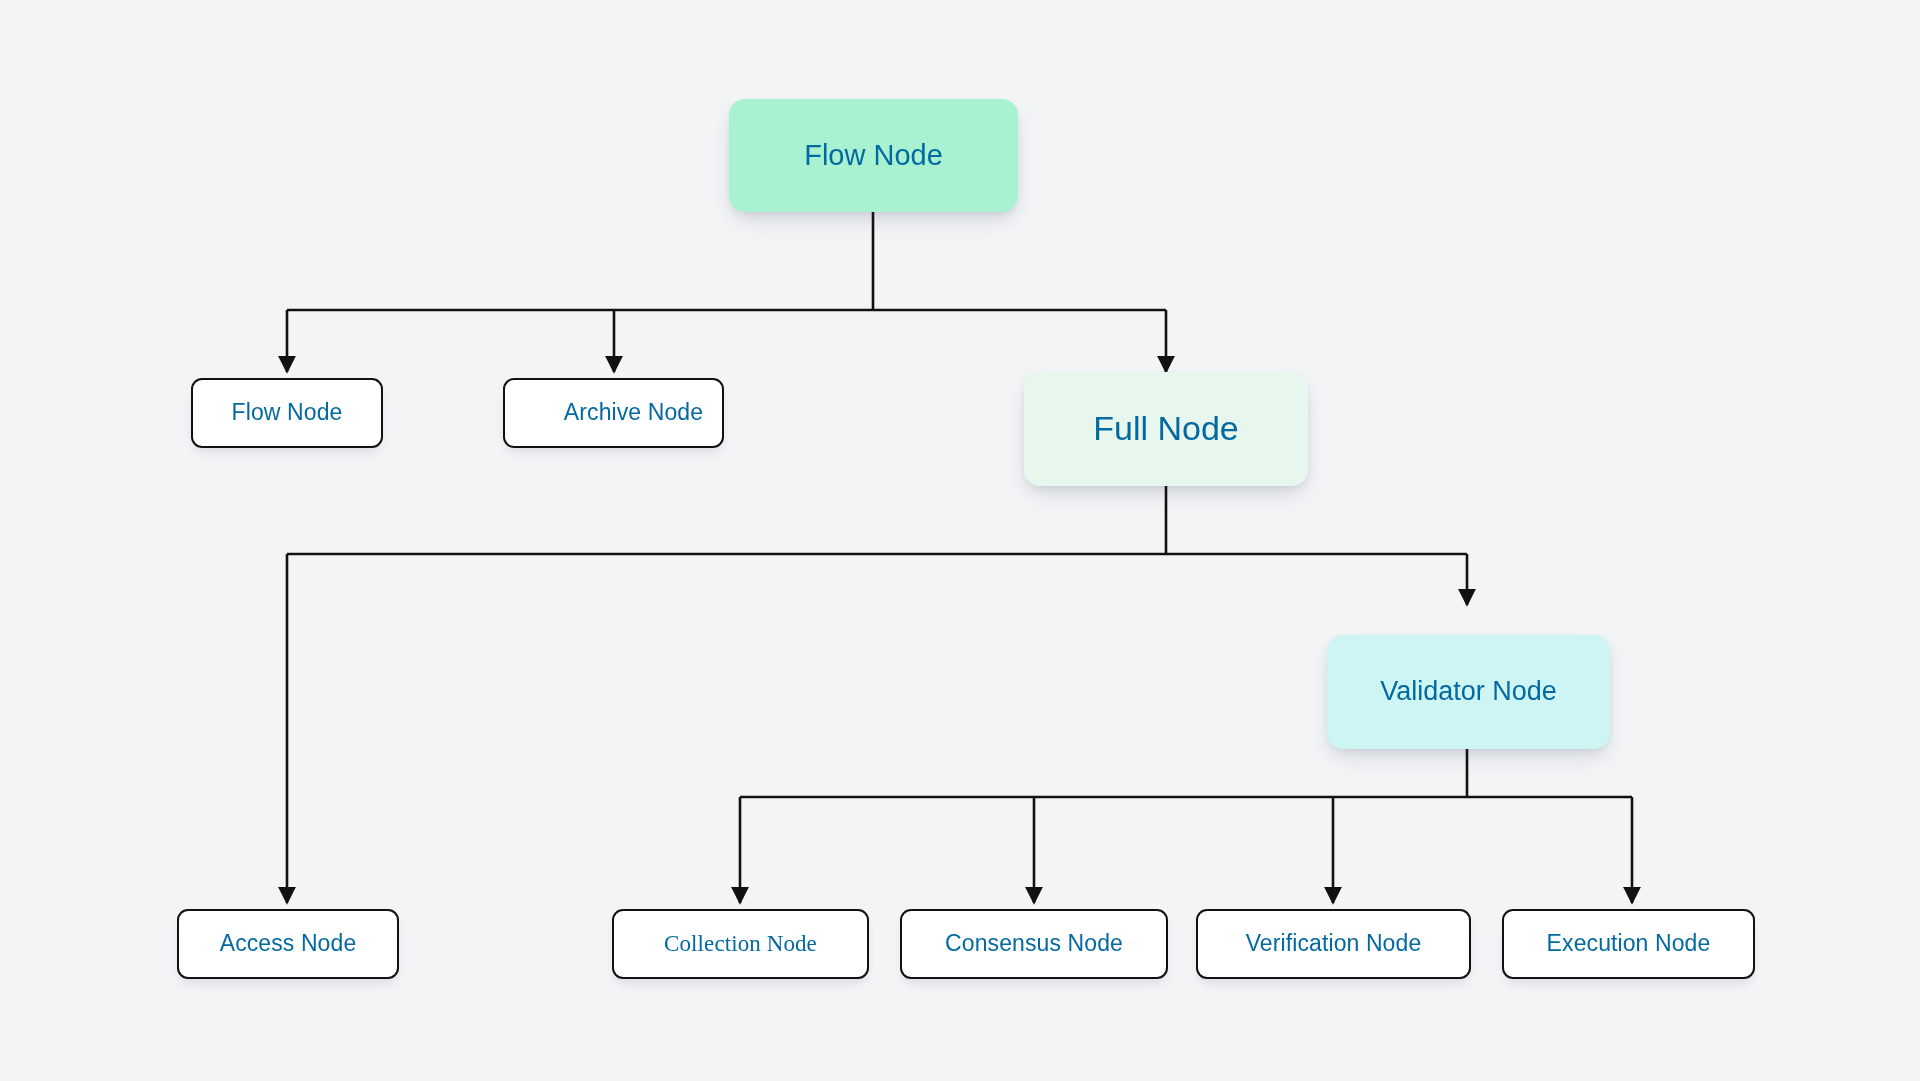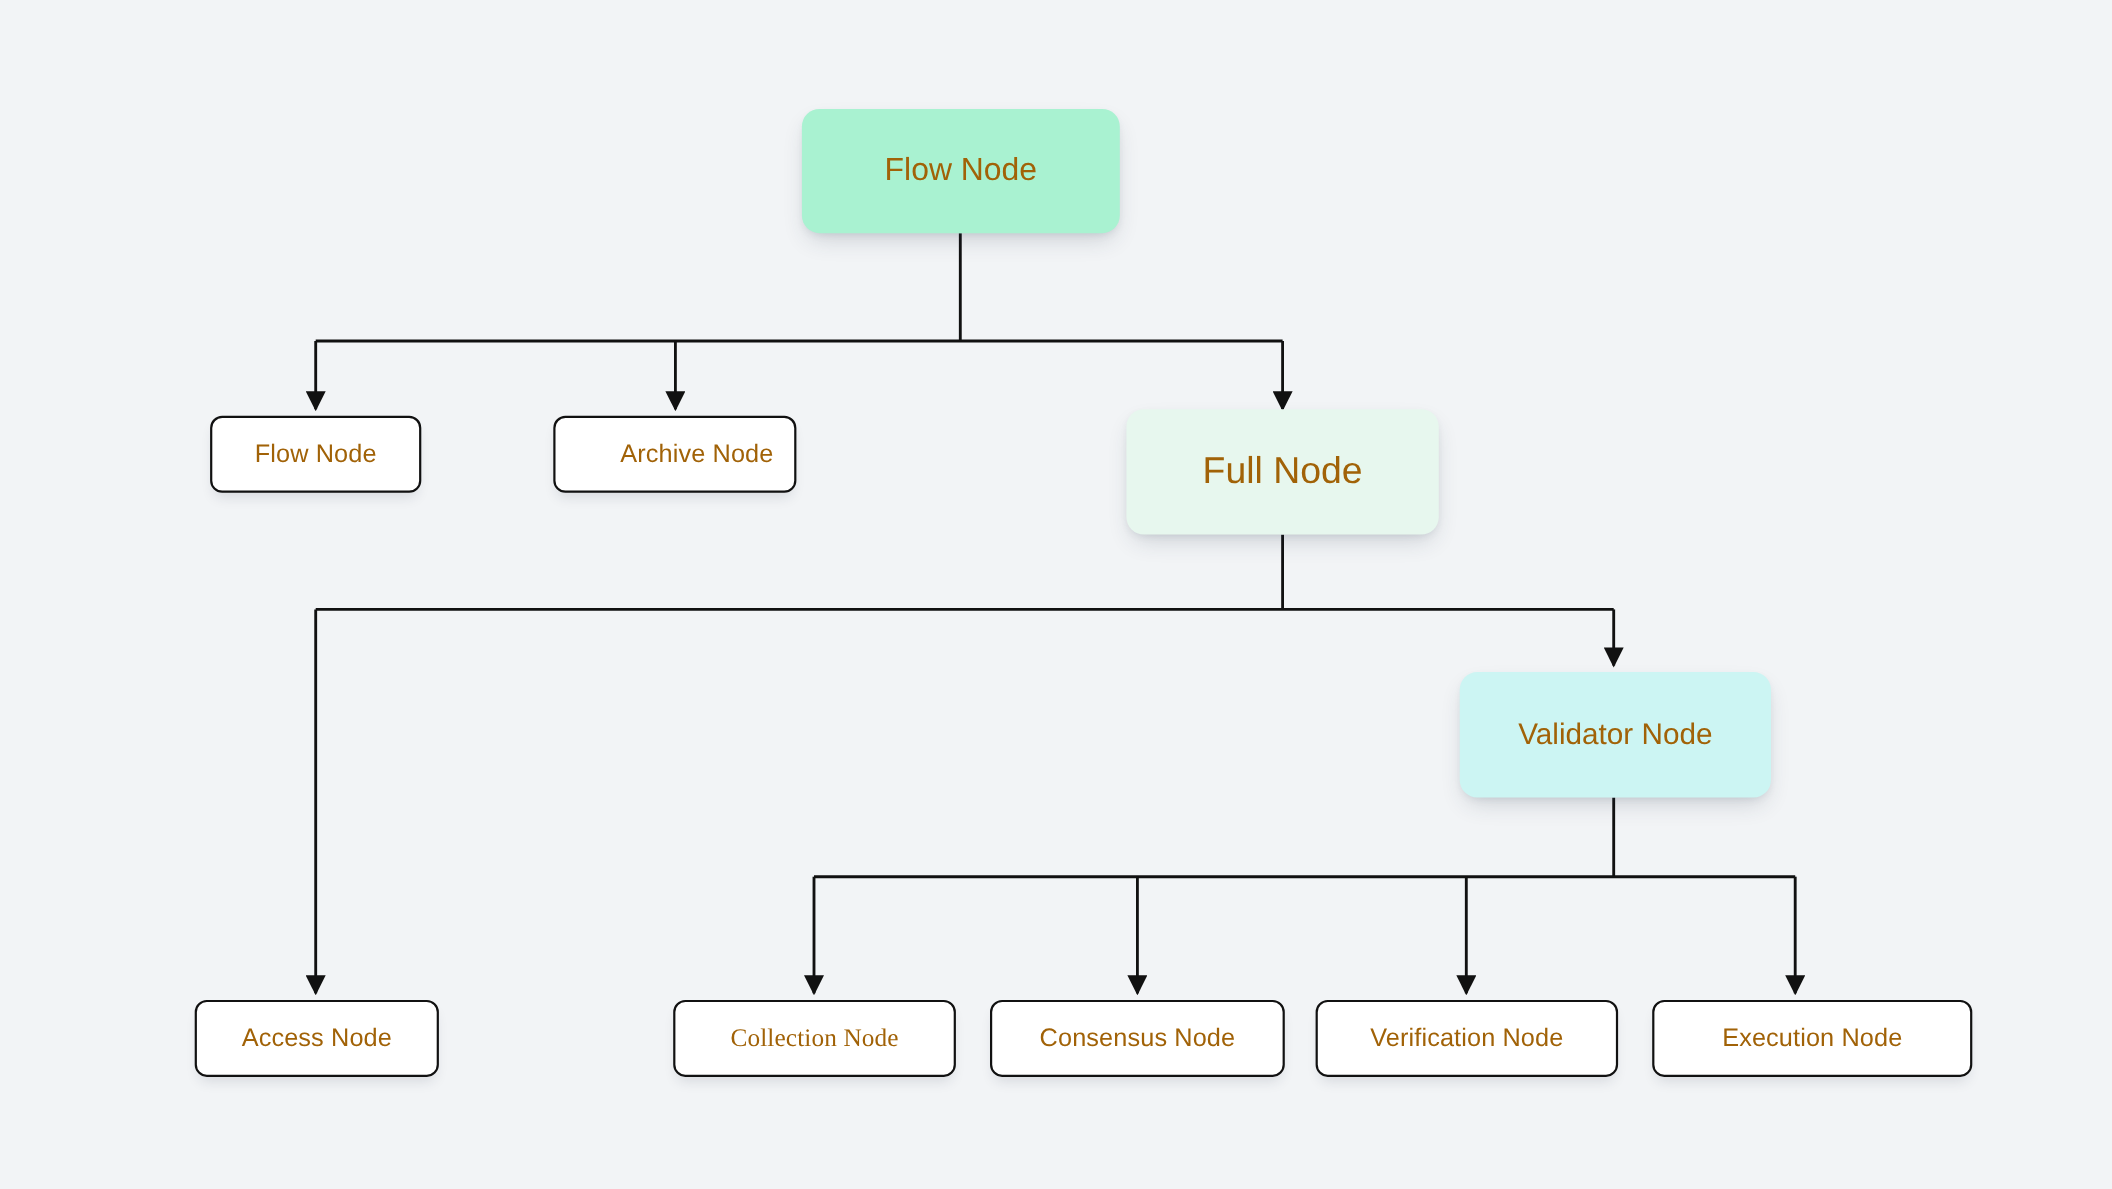--- a/index.html
+++ b/index.html
@@ -26,21 +26,21 @@
     height: 1081px;
     pointer-events: none;
   }
   .node {
     position: absolute;
     box-sizing: border-box;
     display: flex;
     align-items: center;
     justify-content: center;
     text-align: right;
-    color: #a16207;
+    color: #0369a1;
     line-height: 1.1;
     white-space: nowrap;
     user-select: none;
   }
   
   .node.leaf {
     background: #ffffff;
     border: 2.5px solid #111111;
     border-radius: 11px;
     font-size: 23px;
@@ -55,20 +55,21 @@
                 0 3px 8px -3px rgba(40,55,75,0.12);
   }
   .node.root {
     font-size: 29px;
   }
   .node.mid {
     font-size: 34px;
   }
   .node.val {
     font-size: 27px;
+    margin-top: 24px;
   }
 </style>
 </head>
 <body style="background: rgb(242, 244, 246);">
 
 <div id="diagram">
 
   <svg id="edges" viewBox="0 0 1920 1081" width="1920" height="1081" xmlns="http://www.w3.org/2000/svg">
     <defs>
       <marker id="arrow" viewBox="0 0 10 10" refX="9" refY="5" markerWidth="7" markerHeight="7" orient="auto-start-reverse">
@@ -123,17 +124,17 @@
   </div>
 
   <div class="node leaf" style="left: 900px; top: 909px; width: 268px; height: 70px; background: rgb(255, 255, 255);">
     <span>Consensus Node</span>
   </div>
 
   <div class="node leaf" style="left: 1196px; top: 909px; width: 275px; height: 70px; background: rgb(255, 255, 255);">
     <span>Verification Node</span>
   </div>
 
-  <div class="node leaf" style="left: 1502px; top: 909px; width: 291px; height: 70px; background: rgb(255, 255, 255);">
+  <div class="node leaf" style="left: 1502px; top: 909px; width: 253px; height: 70px; background: rgb(255, 255, 255);">
     <span>Execution Node</span>
   </div>
 
 </div>
 
 </body></html>

